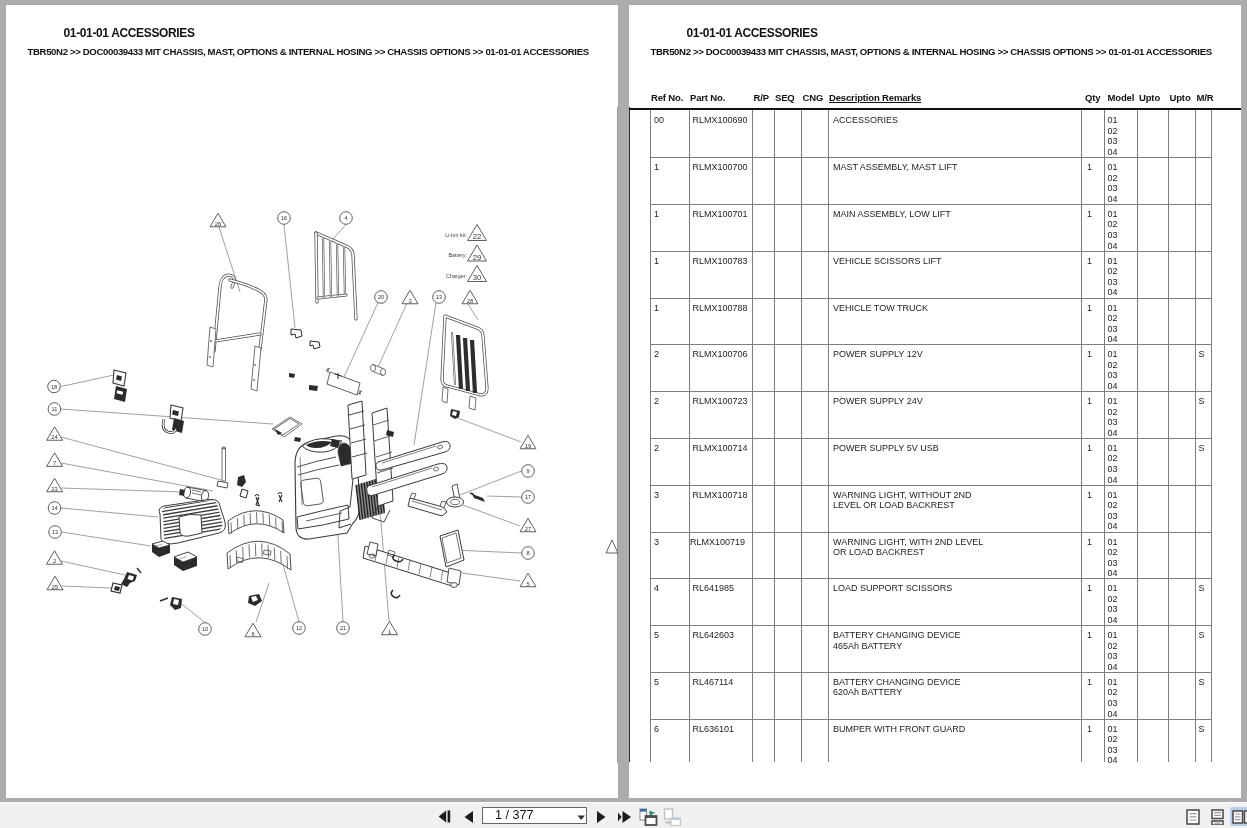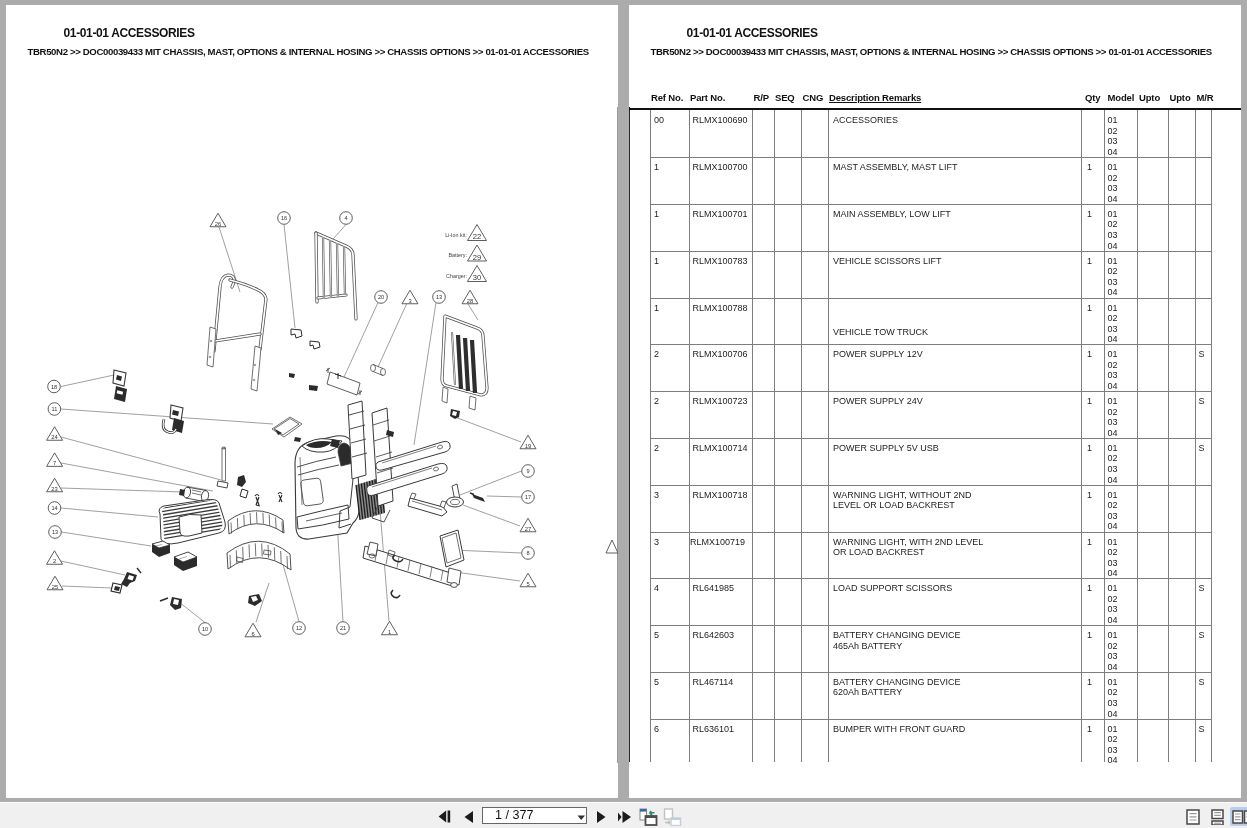--- a/index.html
+++ b/index.html
@@ -532,21 +532,21 @@
 <div class="ct" style="left:63.5px;top:250.7px;">RLMX100783</div>
 <div class="ct" style="left:204px;top:250.7px;">VEHICLE SCISSORS LIFT</div>
 <div class="ct" style="left:458px;top:250.7px;">1</div>
 <div class="ct" style="left:478.5px;top:250.7px;">01
 02
 03
 04</div>
 
 <div class="ct" style="left:25px;top:297.5px;">1</div>
 <div class="ct" style="left:63.5px;top:297.5px;">RLMX100788</div>
-<div class="ct" style="left:204px;top:297.5px;margin-top:24px;">VEHICLE TOW TRUCK</div>
+<div class="ct" style="left:204px;top:297.5px;">VEHICLE TOW TRUCK</div>
 <div class="ct" style="left:458px;top:297.5px;">1</div>
 <div class="ct" style="left:478.5px;top:297.5px;">01
 02
 03
 04</div>
 
 <div class="ct" style="left:25px;top:344.3px;">2</div>
 <div class="ct" style="left:63.5px;top:344.3px;">RLMX100706</div>
 <div class="ct" style="left:204px;top:344.3px;">POWER SUPPLY 12V</div>
 <div class="ct" style="left:458px;top:344.3px;">1</div>

